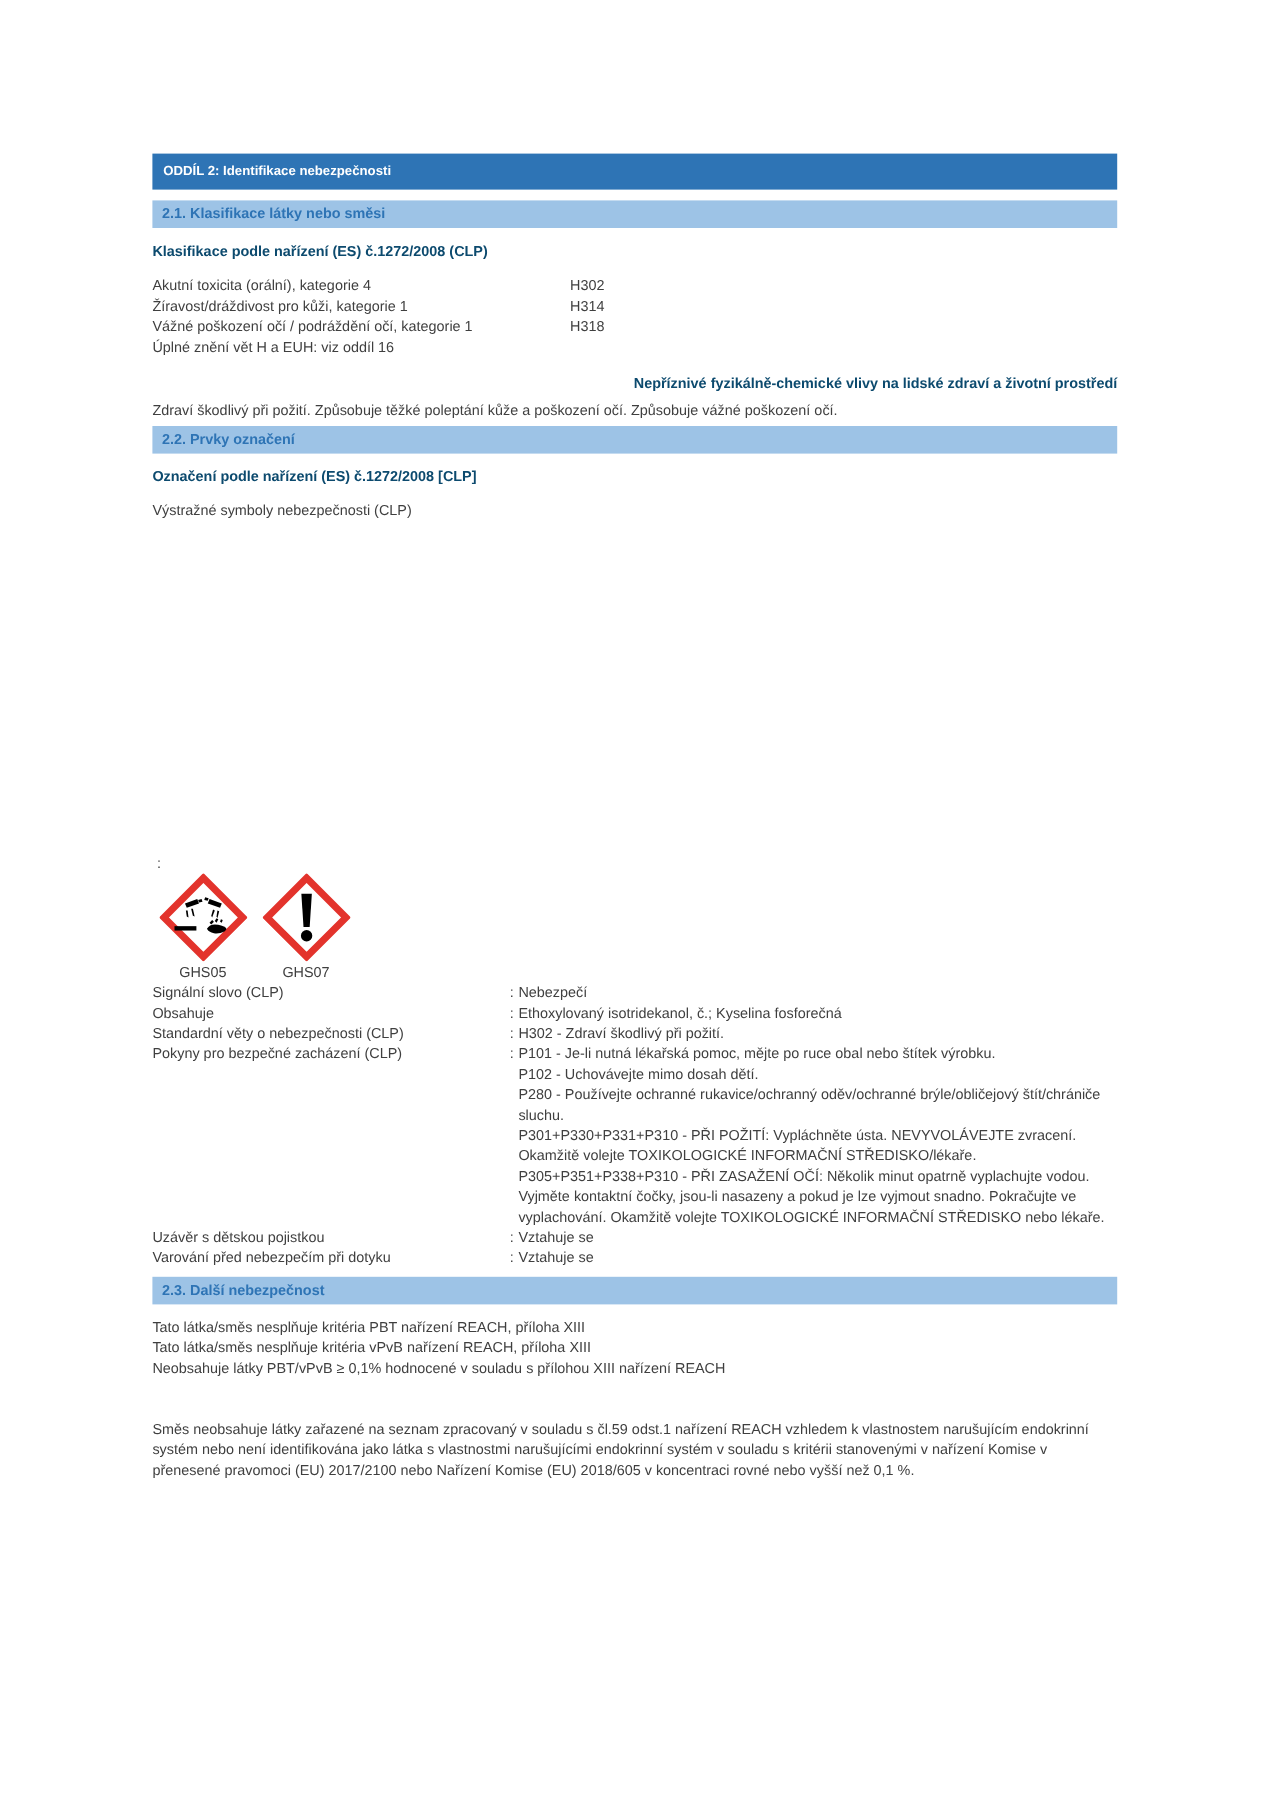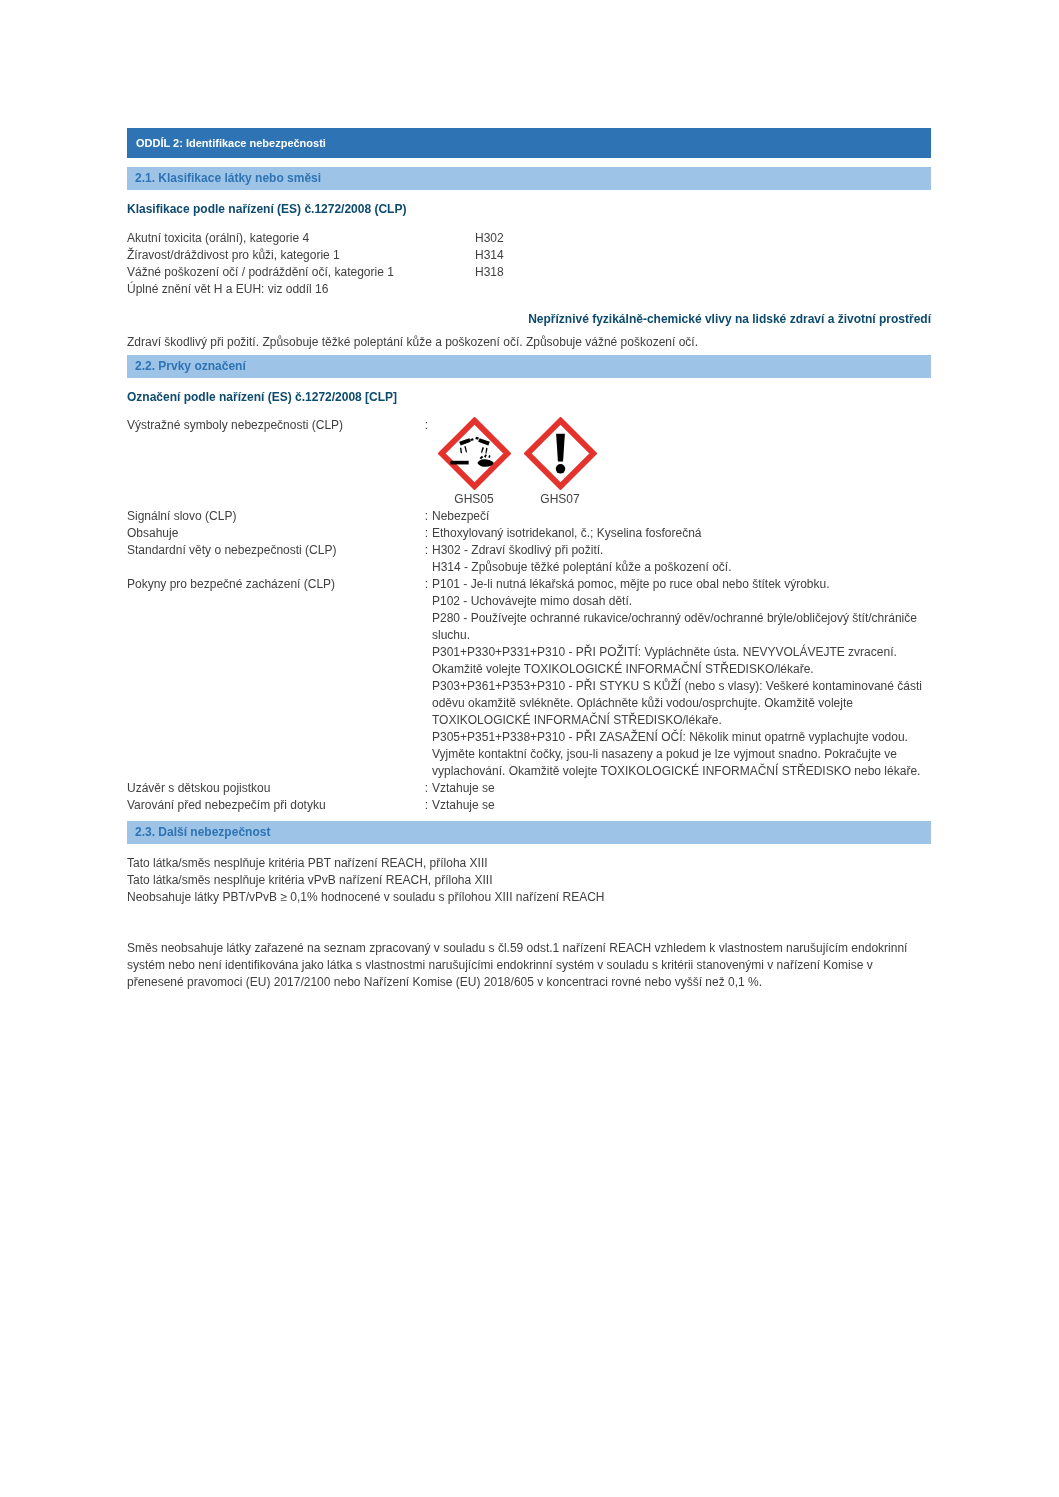--- a/index.html
+++ b/index.html
@@ -66,21 +66,21 @@
 
   <div class="blue-head" style="margin-top:13px;text-align:right;">Nepříznivé fyzikálně-chemické vlivy na lidské zdraví a životní prostředí</div>
   <div class="body-text">Zdraví škodlivý při požití. Způsobuje těžké poleptání kůže a poškození očí. Způsobuje vážné poškození očí.</div>
 
   <div class="sub-bar" style="margin-top:4px;">
     <span>2.2. Prvky označení</span>
   </div>
 
   <div class="blue-head">Označení podle nařízení (ES) č.1272/2008 [CLP]</div>
 
-  <div class="kv-row" style="margin-top:11px;">
+  <div class="kv-row" style="margin-top:11px;flex-direction:column;">
     <span class="kv-label">Výstražné symboly nebezpečnosti (CLP)</span>
     <span class="kv-colon">:</span>
     <span class="kv-value">
       <span class="picto-strip">
         <span class="picto">
           <span>
             <svg width="73" height="73" viewBox="0 0 100 100">
               <path d="M50 5 L95 50 L50 95 L5 50 Z" fill="#ffffff" stroke="#e3332c" stroke-width="8" stroke-linejoin="miter"></path>
               <g fill="#000000" stroke="none">
                 <rect x="17" y="60" width="25" height="5"></rect>
@@ -127,33 +127,31 @@
     <span class="kv-label">Obsahuje</span>
     <span class="kv-colon">:</span>
     <span class="kv-value">Ethoxylovaný isotridekanol, č.; Kyselina fosforečná</span>
   </div>
 
   <div class="kv-row">
     <span class="kv-label">Standardní věty o nebezpečnosti (CLP)</span>
     <span class="kv-colon">:</span>
     <span class="kv-value">
       <div>H302 - Zdraví škodlivý při požití.</div>
-      <div>H314 - Způsobuje těžké poleptání kůže a poškození očí.</div>
     </span>
   </div>
 
   <div class="kv-row">
     <span class="kv-label">Pokyny pro bezpečné zacházení (CLP)</span>
     <span class="kv-colon">:</span>
     <span class="kv-value">
       <div>P101 - Je-li nutná lékařská pomoc, mějte po ruce obal nebo štítek výrobku.</div>
       <div>P102 - Uchovávejte mimo dosah dětí.</div>
       <div>P280 - Používejte ochranné rukavice/ochranný oděv/ochranné brýle/obličejový štít/chrániče sluchu.</div>
       <div>P301+P330+P331+P310 - PŘI POŽITÍ: Vypláchněte ústa. NEVYVOLÁVEJTE zvracení. Okamžitě volejte TOXIKOLOGICKÉ INFORMAČNÍ STŘEDISKO/lékaře.</div>
-      <div>P303+P361+P353+P310 - PŘI STYKU S KŮŽÍ (nebo s vlasy): Veškeré kontaminované části oděvu okamžitě svlékněte. Opláchněte kůži vodou/osprchujte. Okamžitě volejte TOXIKOLOGICKÉ INFORMAČNÍ STŘEDISKO/lékaře.</div>
       <div>P305+P351+P338+P310 - PŘI ZASAŽENÍ OČÍ: Několik minut opatrně vyplachujte vodou. Vyjměte kontaktní čočky, jsou-li nasazeny a pokud je lze vyjmout snadno. Pokračujte ve vyplachování. Okamžitě volejte TOXIKOLOGICKÉ INFORMAČNÍ STŘEDISKO nebo lékaře.</div>
     </span>
   </div>
 
   <div class="kv-row">
     <span class="kv-label">Uzávěr s dětskou pojistkou</span>
     <span class="kv-colon">:</span>
     <span class="kv-value">Vztahuje se</span>
   </div>
 

